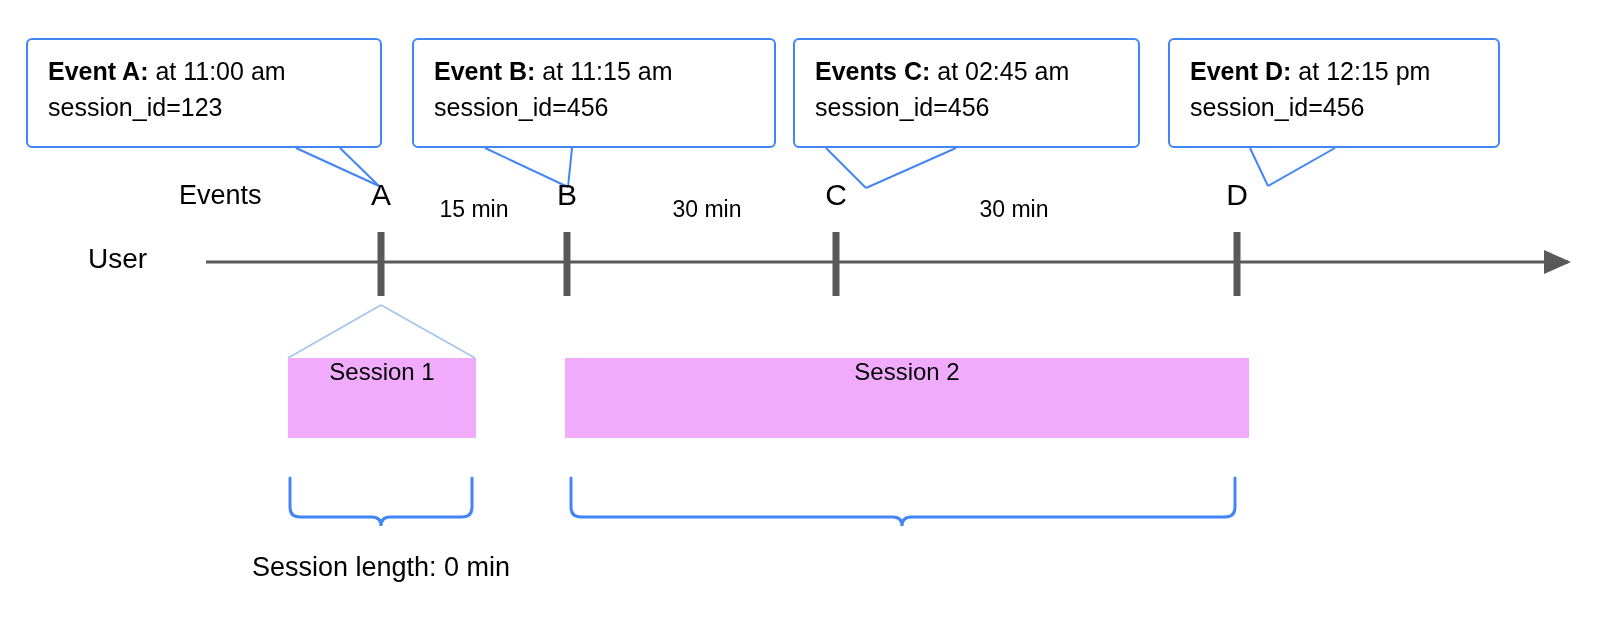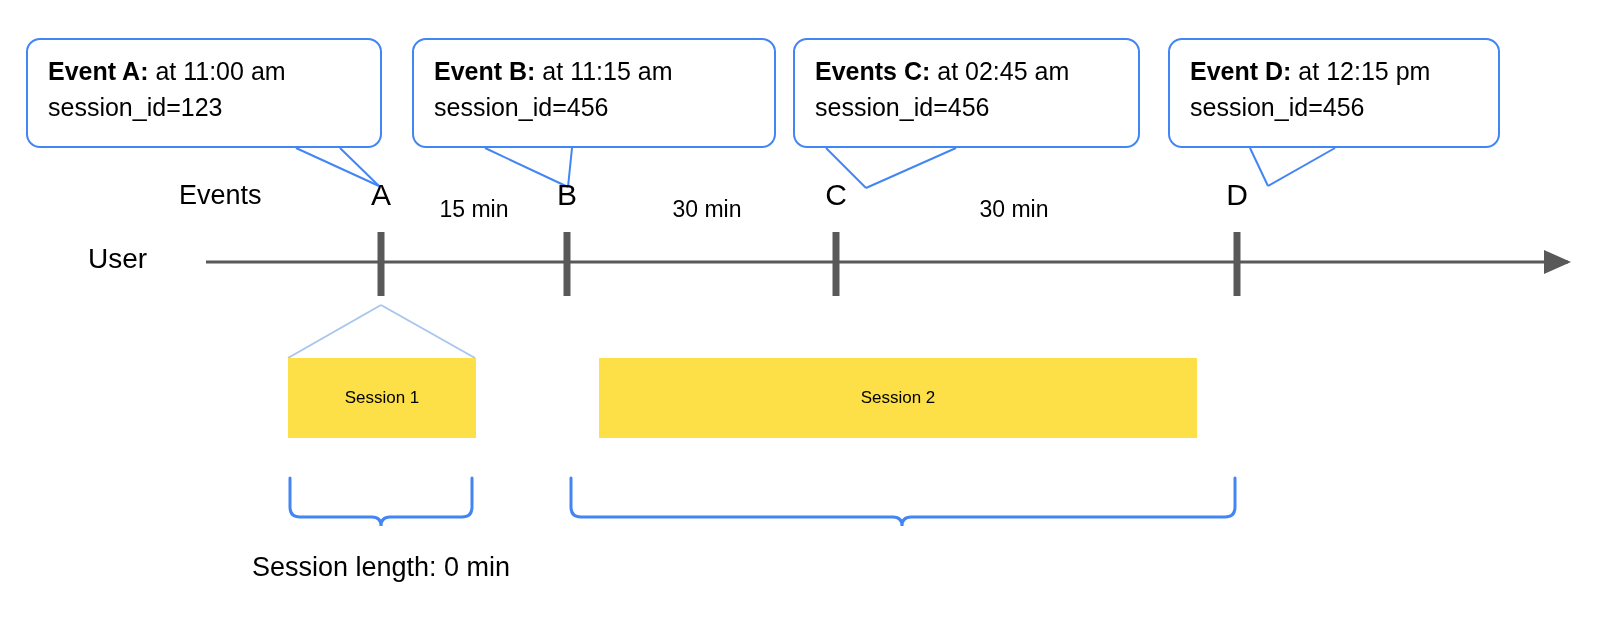--- a/index.html
+++ b/index.html
@@ -25,21 +25,21 @@
     position: absolute;
     left: 0; top: 0;
     width: 1614px;
     height: 642px;
   }
   
   .bubble {
     position: absolute;
     box-sizing: border-box;
     border: 2px solid #4285f4;
-    border-radius: 14px;
+    border-radius: 6px;
     background: #ffffff;
     padding: 14px 18px 10px 20px;
     line-height: 1.42;
     font-size: 25px;
     white-space: nowrap;
   }
   .bubble .line1 { display: block; }
   .bubble .line2 { display: block; }
   .bubble b { font-weight: bold; }
   
@@ -63,25 +63,25 @@
   }
   .gap-label {
     position: absolute;
     font-size: 23px;
     transform: translateX(-50%);
     top: 196px;
   }
   
   .session-box {
     position: absolute;
-    background: #fde047;
+    background: #f0abfc;
     display: flex;
-    align-items: center;
+    align-items: flex-start;
     justify-content: center;
-    font-size: 17px;
+    font-size: 24px;
     color: #000;
   }
   
   .len-label {
     position: absolute;
     font-size: 27px;
     transform: translateX(-50%);
     top: 552px;
     white-space: nowrap;
   }
@@ -174,19 +174,19 @@
   <div class="tick-letter" style="left:1237px;">D</div>
 
   <div class="gap-label" style="left:474px;">15 min</div>
   <div class="gap-label" style="left:707px;">30 min</div>
   <div class="gap-label" style="left:1014px;">30 min</div>
 
   <div class="session-box" style="left:288px; top:358px; width:188px; height:80px;">
     <span>Session 1</span>
   </div>
 
-  <div class="session-box" style="left:565px; top:358px; width:598px; height:80px;margin-left:34px;">
+  <div class="session-box" style="left:565px; top:358px; width:684px; height:80px;">
     <span>Session 2</span>
   </div>
 
   <div class="len-label" style="left:381px;">Session length: 0 min</div>
 
 </div>
 
 </body></html>

